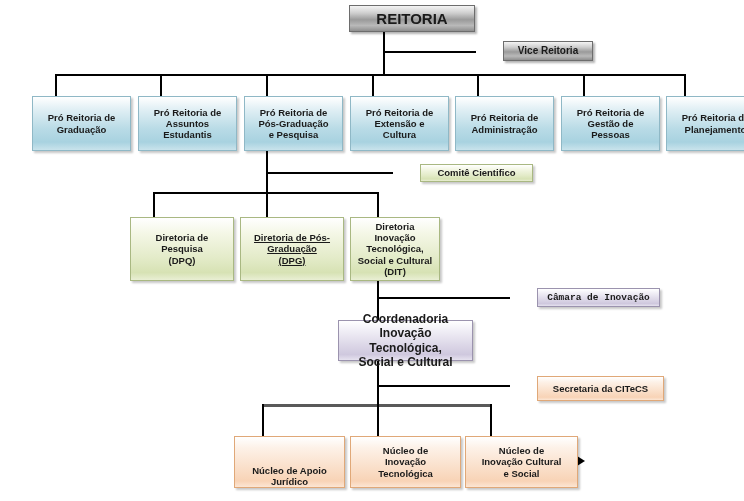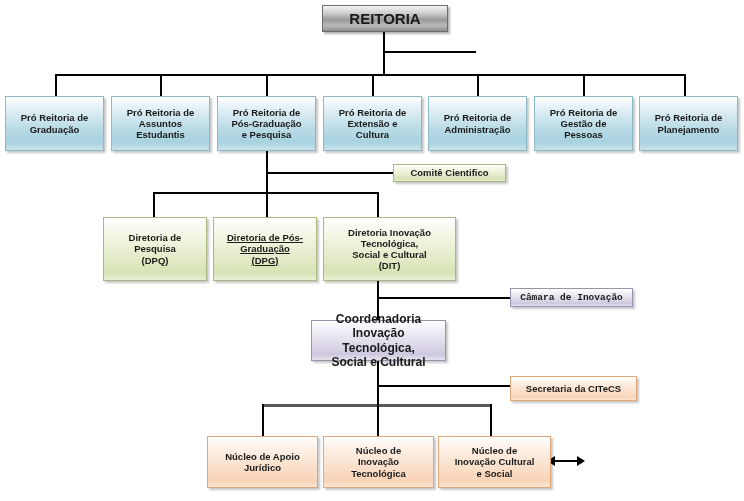--- a/index.html
+++ b/index.html
@@ -21,20 +21,21 @@
     position: absolute;
     box-sizing: border-box;
     display: flex;
     align-items: center;
     justify-content: center;
     text-align: center;
     font-weight: bold;
     color: #1a1a1a;
     line-height: 1.18;
     z-index: 5;
+    margin-left: 27px;
   }
   .node .lbl {
     display: block;
     white-space: pre-line;
     padding: 0 3px;
   }
 
   
   .n-gray {
     border: 1px solid #6d6d6d;
@@ -129,20 +130,23 @@
   <div class="ln" style="left:551px; top:460px; width:26px; height:2px;"></div>
   <svg class="arrow" style="left:546px; top:453px;" width="40" height="16" viewBox="0 0 40 16">
     <path d="M1,8 L9,3 L9,13 Z" fill="#000000"></path>
     <path d="M39,8 L31,3 L31,13 Z" fill="#000000"></path>
   </svg>
 
   <div class="node n-gray" style="left:322px; top:5px; width:126px; height:27px; font-size:15px;">
     <span class="lbl">REITORIA</span>
   </div>
 
+  <div class="node n-gray" style="left:476px; top:41px; width:90px; height:20px; font-size:10px;">
+    <span class="lbl">Vice Reitoria</span>
+  </div>
 
   <div class="node n-blue" style="left:5px; top:96px; width:99px; height:55px; font-size:9.5px;">
     <span class="lbl">Pró Reitoria de
 Graduação</span>
   </div>
   <div class="node n-blue" style="left:111px; top:96px; width:99px; height:55px; font-size:9.5px;">
     <span class="lbl">Pró Reitoria de
 Assuntos
 Estudantis</span>
   </div>
@@ -177,42 +181,42 @@
   </div>
 
   <div class="node n-green" style="left:393px; top:164px; width:113px; height:18px; font-size:9.5px;">
     <span class="lbl">Comitê Cientifico</span>
   </div>
   <div class="node n-green" style="left:213px; top:217px; width:104px; height:64px; font-size:9.5px;text-decoration:underline;">
     <span class="lbl">Diretoria de Pós-
 Graduação
 (DPG)</span>
   </div>
-  <div class="node n-green" style="left:323px; top:217px; width:133px; height:64px; font-size:9.5px;">
+  <div class="node n-green" style="left:323px; top:217px; width:90px; height:64px; font-size:9.5px;">
     <span class="lbl">Diretoria Inovação
 Tecnológica,
 Social e Cultural
 (DIT)</span>
   </div>
 
   <div class="node n-purple" style="left:510px; top:288px; width:123px; height:19px; font-size:9.5px;font-family:Liberation Mono, monospace;">
     <span class="lbl">Câmara de Inovação</span>
   </div>
 
   <div class="node n-purple" style="left:311px; top:320px; width:135px; height:41px; font-size:12px;">
     <span class="lbl">Coordenadoria
 Inovação Tecnológica,
 Social e Cultural</span>
   </div>
 
   <div class="node n-orange" style="left:510px; top:376px; width:127px; height:25px; font-size:9.5px;">
     <span class="lbl">Secretaria da CITeCS</span>
   </div>
 
-  <div class="node n-orange" style="left:207px; top:436px; width:111px; height:52px; font-size:9.5px;">
+  <div class="node n-orange" style="left:207px; top:436px; width:111px; height:52px; font-size:9.5px;align-items:flex-end;">
     <span class="lbl">Núcleo de Apoio
 Jurídico</span>
   </div>
   <div class="node n-orange" style="left:323px; top:436px; width:111px; height:52px; font-size:9.5px;">
     <span class="lbl">Núcleo de
 Inovação
 Tecnológica</span>
   </div>
   <div class="node n-orange" style="left:438px; top:436px; width:113px; height:52px; font-size:9.5px;">
     <span class="lbl">Núcleo de

